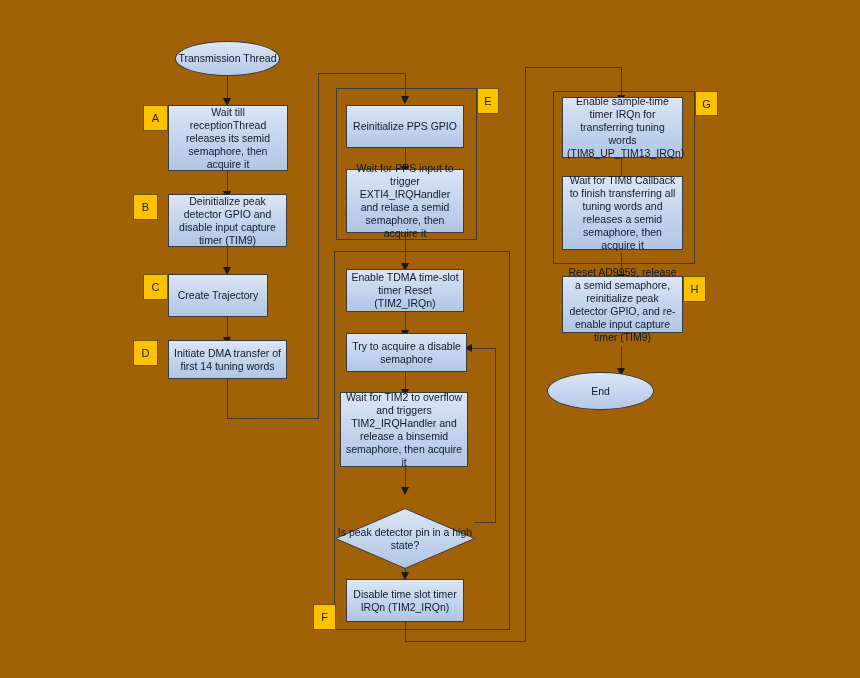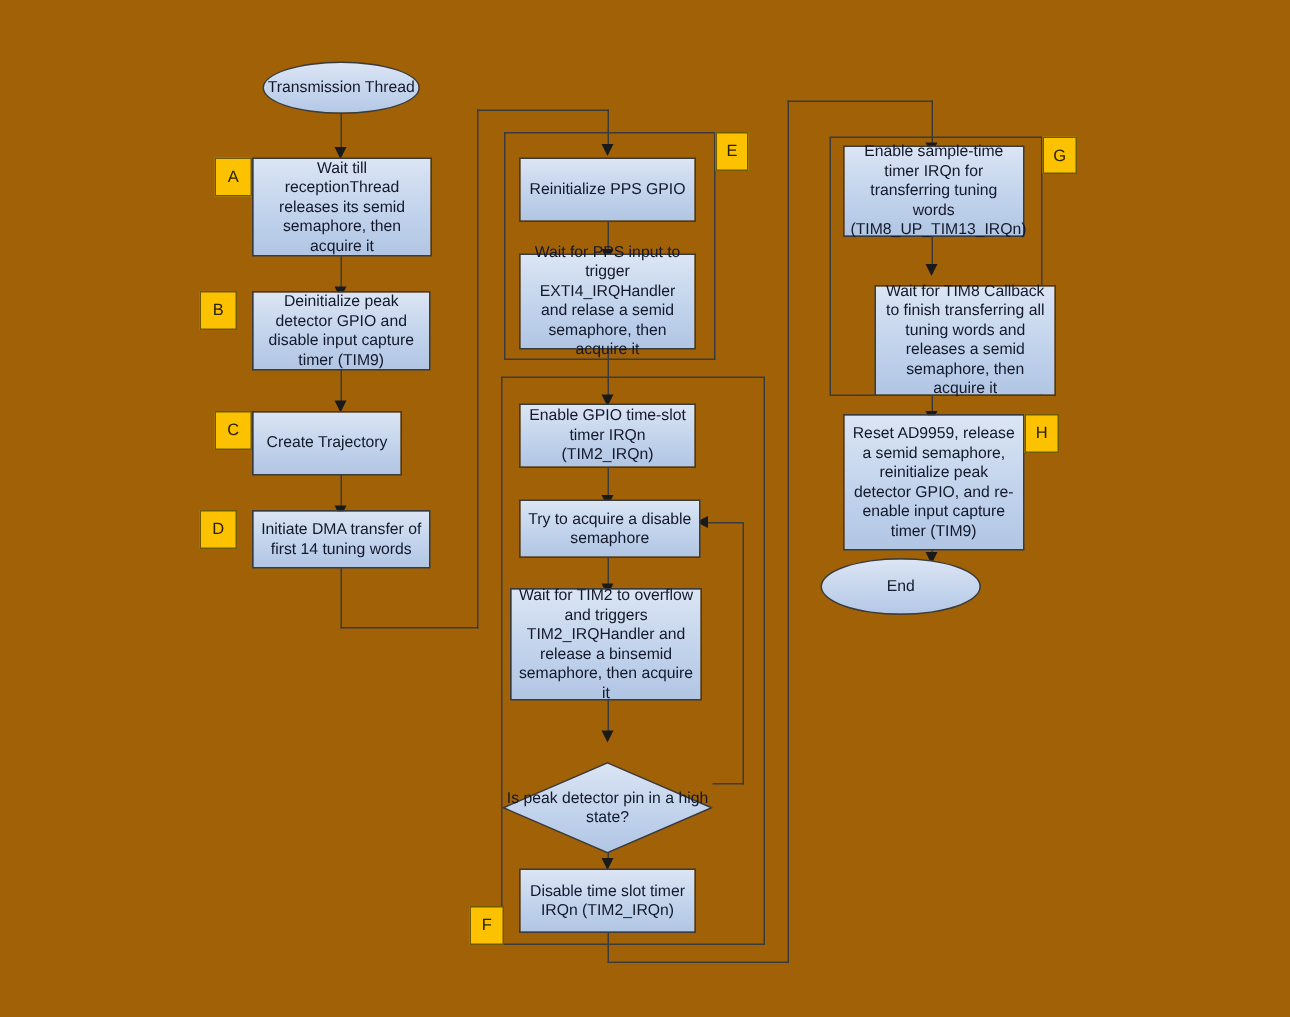--- a/index.html
+++ b/index.html
@@ -208,21 +208,21 @@
 
   <div class="node" style="left:346px; top:105px; width:118px; height:43px;">
     <span>Reinitialize PPS GPIO</span>
   </div>
 
   <div class="node" style="left:346px; top:169px; width:118px; height:64px;">
     <span>Wait for PPS input to trigger EXTI4_IRQHandler and relase a semid semaphore, then acquire it</span>
   </div>
 
   <div class="node" style="left:346px; top:269px; width:118px; height:43px;">
-    <span>Enable GPIO time-slot timer IRQn (TIM2_IRQn)</span>
+    <span>Enable TDMA time-slot timer Reset (TIM2_IRQn)</span>
   </div>
 
   <div class="node" style="left:346px; top:333px; width:121px; height:39px;">
     <span>Try to acquire a disable semaphore</span>
   </div>
 
   <div class="node" style="left:340px; top:392px; width:128px; height:75px;">
     <span>Wait for TIM2 to overflow and triggers TIM2_IRQHandler and release a binsemid semaphore, then acquire it</span>
   </div>
 
@@ -241,25 +241,25 @@
   </div>
 
   <div class="node" style="left:346px; top:579px; width:118px; height:43px;">
     <span>Disable time slot timer IRQn (TIM2_IRQn)</span>
   </div>
 
   <div class="node" style="left:562px; top:97px; width:121px; height:61px;justify-content:flex-end;">
     <span>Enable sample-time timer IRQn for transferring tuning words (TIM8_UP_TIM13_IRQn)</span>
   </div>
 
-  <div class="node" style="left:562px; top:190px; width:121px; height:74px;margin-left:21px;">
+  <div class="node" style="left:562px; top:176px; width:121px; height:74px;">
     <span>Wait for TIM8 Callback to finish transferring all tuning words and releases a semid semaphore, then acquire it</span>
   </div>
 
-  <div class="node" style="left:562px; top:276px; width:121px; height:91px;">
+  <div class="node" style="left:562px; top:276px; width:121px; height:57px;">
     <span>Reset AD9959, release a semid semaphore, reinitialize peak detector GPIO, and re-enable input capture timer (TIM9)</span>
   </div>
 
   <div class="terminator" style="left:547px; top:372px; width:107px; height:38px;">
     <span>End</span>
   </div>
 
   <div class="badge" style="left:143px; top:105px; width:25px; height:26px;">
     <span>A</span>
   </div>

